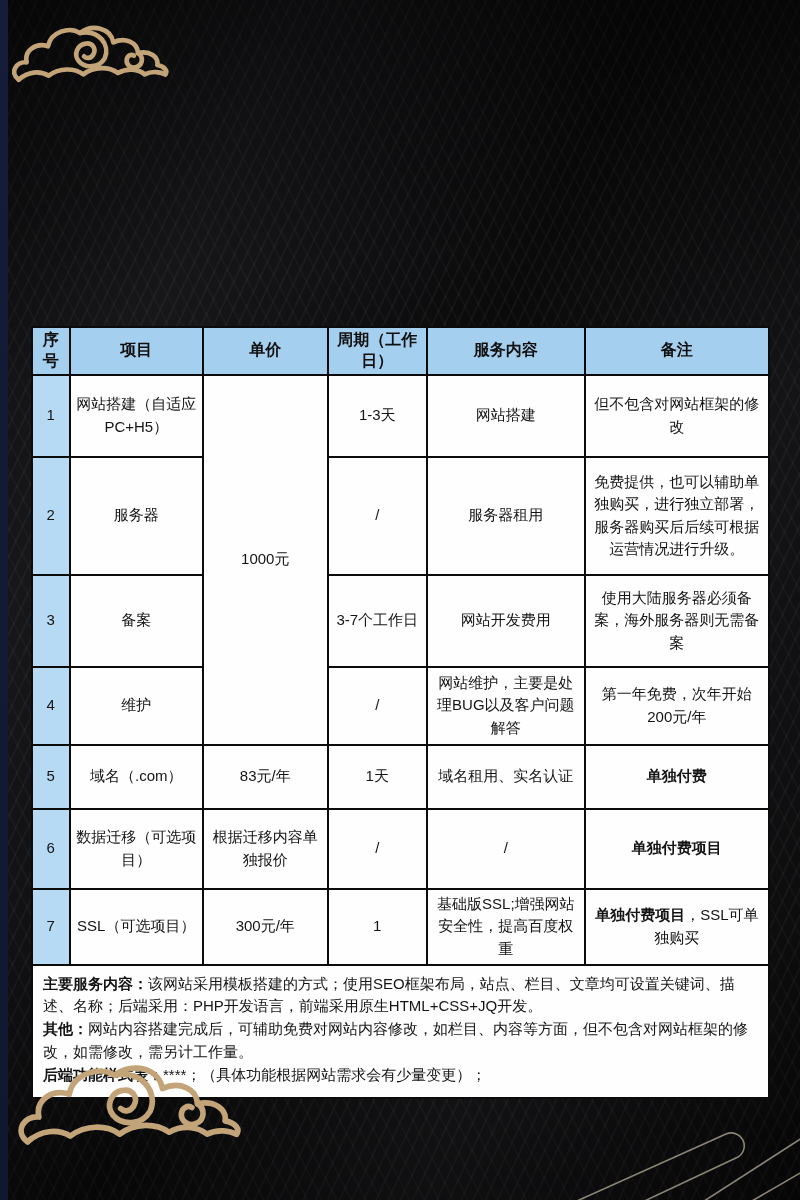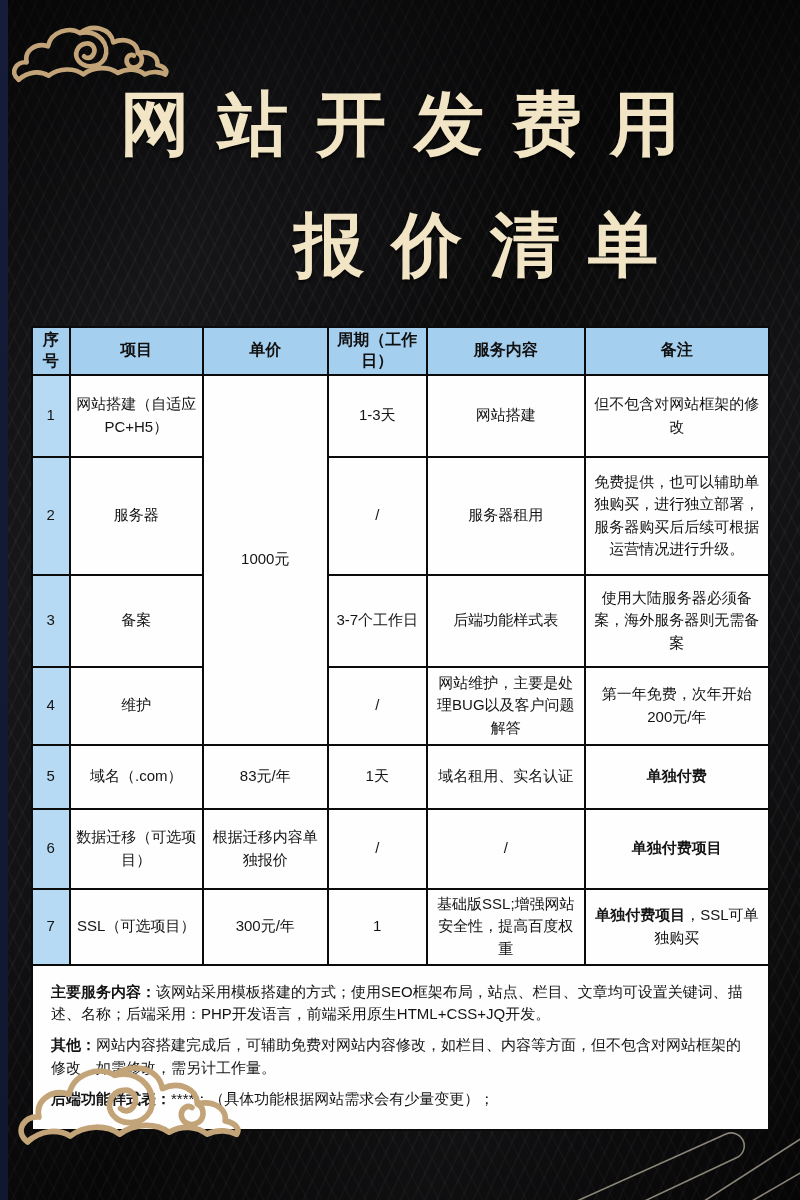--- a/index.html
+++ b/index.html
@@ -65,45 +65,41 @@
   td.left{text-align:left;}
   .bold{font-weight:700;}
   
   .notes{
     margin-top:-2px;
     background:#fefefe;color:#141414;
     border:2px solid #0b0b0b;
     padding:7px 12px 10px 10px;
     font-size:15px;line-height:1.52;
   }
-  .notes p{margin:8px;}
+  .notes p{margin:0;}
   .notes .lbl{font-weight:700;}
 </style>
 </head>
 <body>
 
 <div class="poster">
 
   <div class="edge-strip"></div>
 
   <div class="cloud cloud-top">
     <svg viewBox="0 0 240 105" width="160" height="100" preserveAspectRatio="xMidYMid meet">
       <g stroke-width="7">
         <path d="M10 88 C-4 78 6 60 22 62 C18 44 36 32 54 38 C58 16 86 8 102 18 C120 4 148 10 152 32 C170 24 188 32 189 48 C207 44 220 54 218 66 C229 68 234 75 230 80"></path>
         <path d="M10 88 C24 76 41 74 55 82 C71 70 93 70 107 80 C123 68 145 68 159 78 C173 70 189 72 199 80 C211 74 224 77 230 80"></path>
         <path d="M102 18 C130 12 148 36 139 56 C131 70 110 72 100 60 C92 50 98 36 110 34 C120 32 127 41 122 50 C119 56 112 57 108 53"></path>
         <path d="M189 48 C197 53 197 65 187 69 C179 72 171 66 172 58 C173 52 179 49 183 52"></path>
       </g>
     </svg>
   </div>
 
-  <div class="title-block">
-    <div class="title-line">网站开发费用</div>
-    <div class="title-line second">报价清单</div>
-  </div>
 
   <div class="sheet">
     <table class="price">
       <colgroup>
         <col style="width:5.1%">
           <col style="width:18.1%">
           <col style="width:16.9%">
         <col style="width:13.5%">
           <col style="width:21.4%">
           <col style="width:25%">
@@ -129,21 +125,21 @@
         <td class="idx">2</td>
         <td>服务器</td>
         <td>/</td>
         <td>服务器租用</td>
         <td class="left">免费提供，也可以辅助单独购买，进行独立部署，服务器购买后后续可根据运营情况进行升级。</td>
       </tr>
       <tr class="r3">
         <td class="idx">3</td>
         <td>备案</td>
         <td>3-7个工作日</td>
-        <td>后端功能样式表</td>
+        <td>网站开发费用</td>
         <td>使用大陆服务器必须备案，海外服务器则无需备案</td>
       </tr>
       <tr class="r4">
         <td class="idx">4</td>
         <td>维护</td>
         <td>/</td>
         <td class="left">网站维护，主要是处理BUG以及客户问题解答</td>
         <td>第一年免费，次年开始200元/年</td>
       </tr>
       <tr class="r5">

